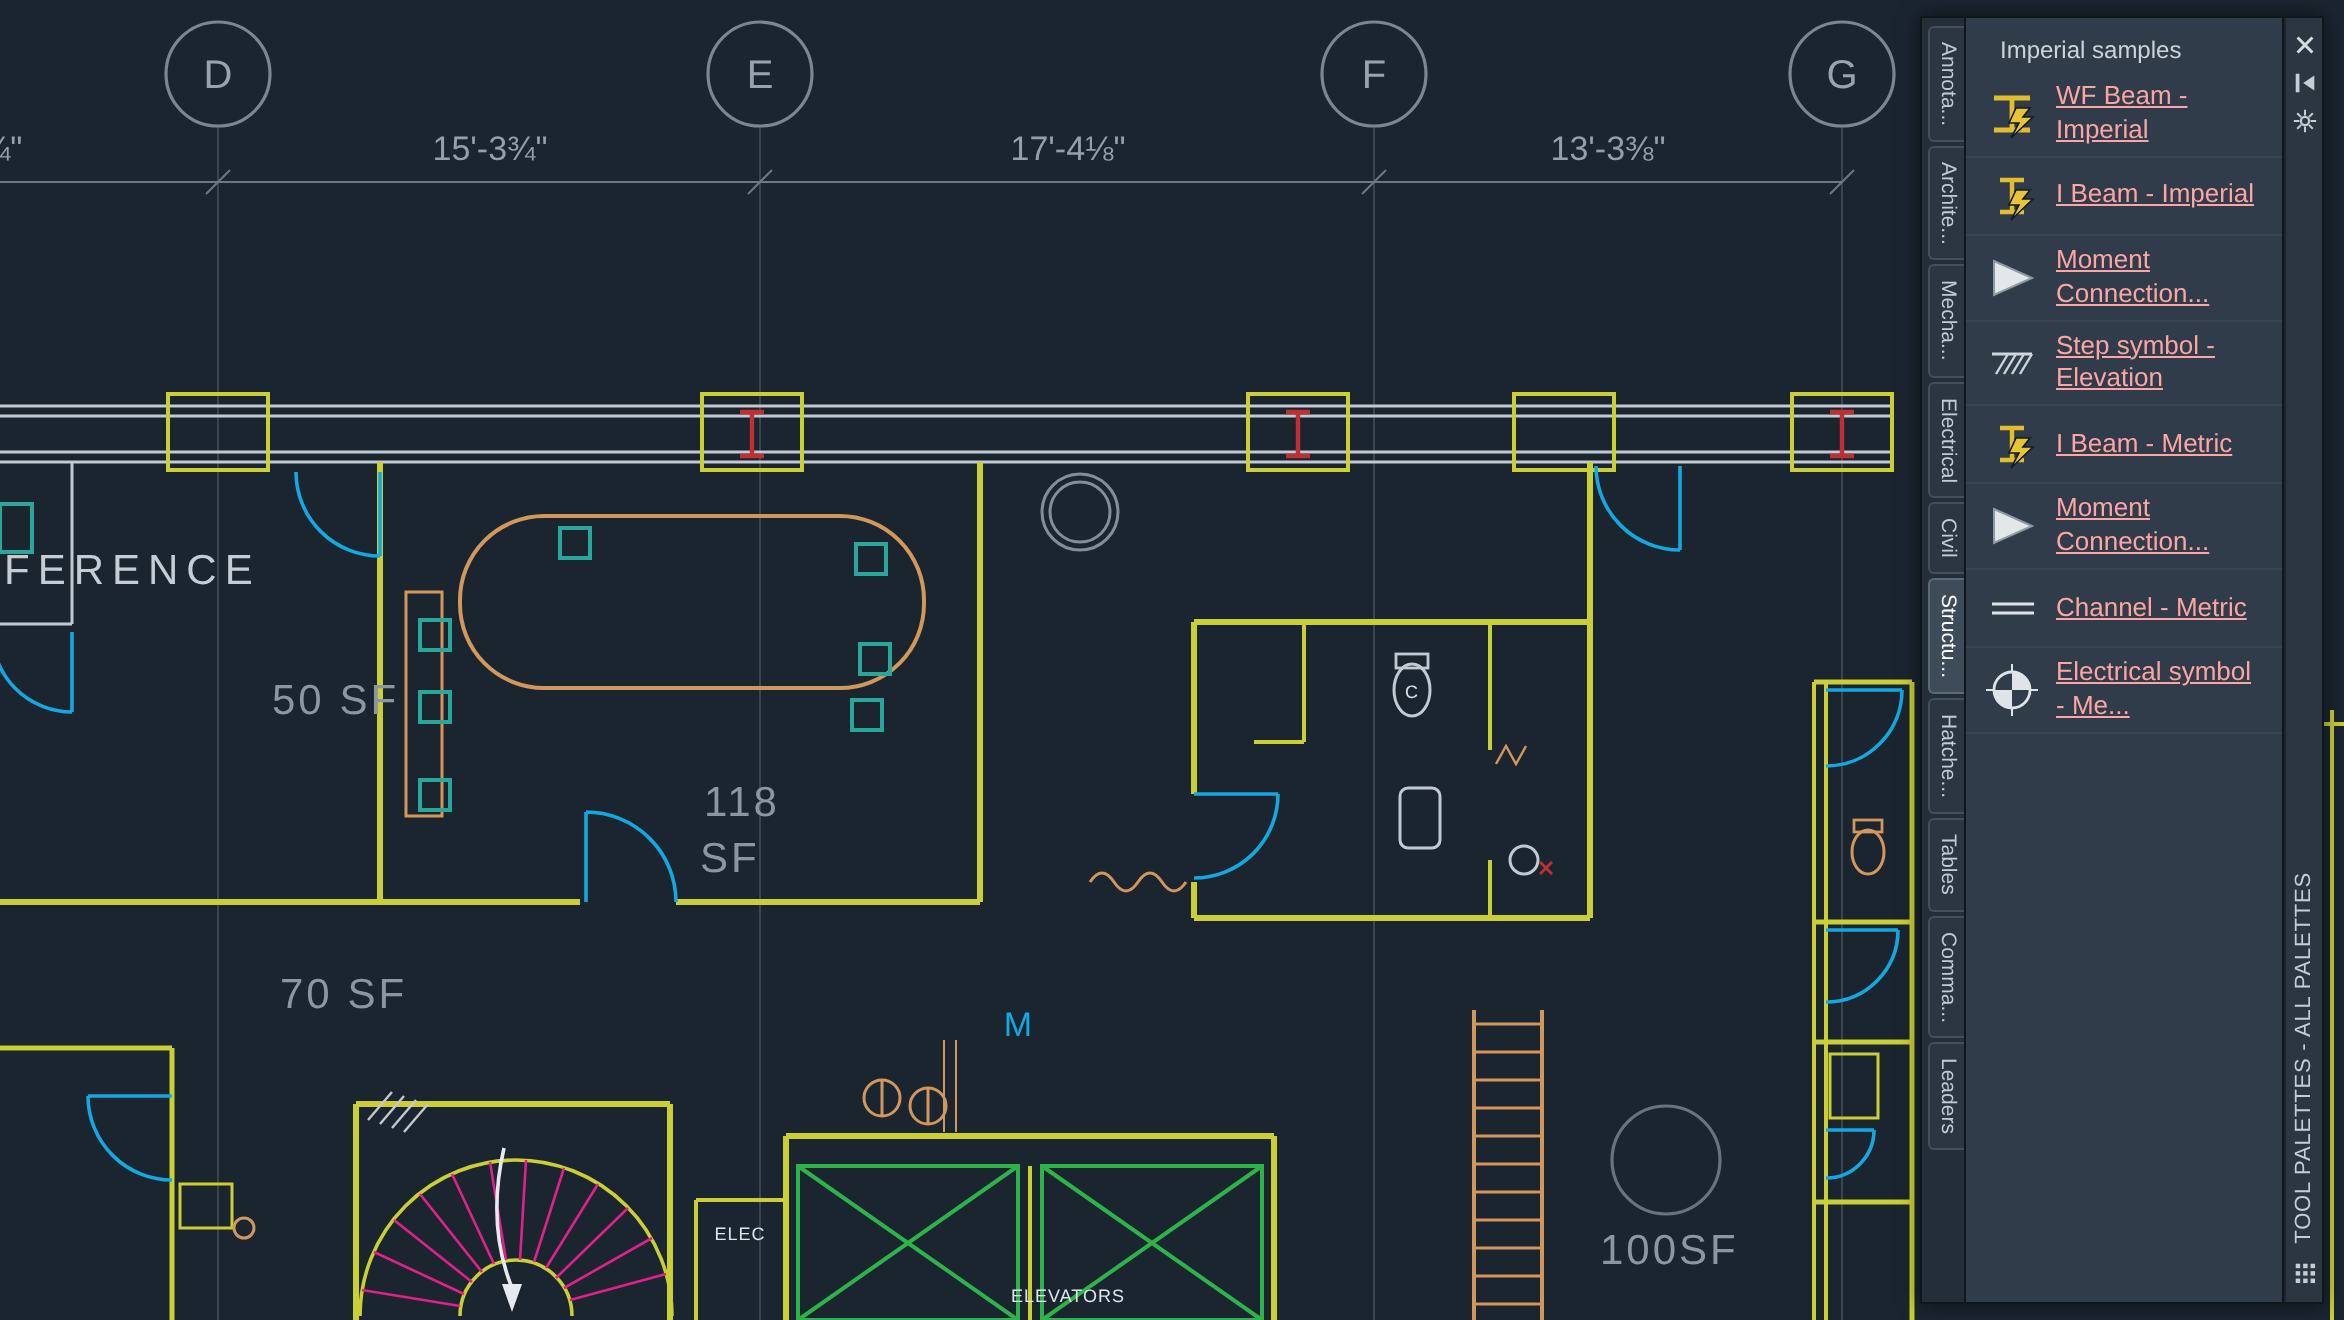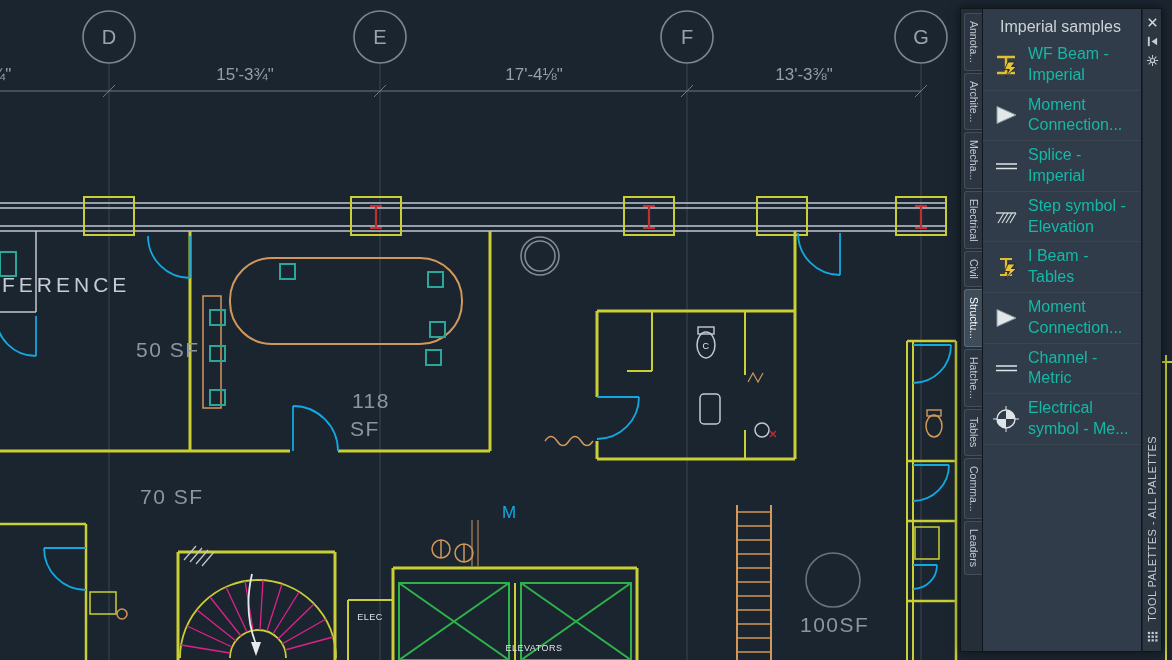--- a/index.html
+++ b/index.html
@@ -23,24 +23,24 @@
   .l-roomtxt{fill:#8d959f;font-size:21px;letter-spacing:1.5px;}
   .l-bigtxt{fill:#c6ccd3;font-size:21px;letter-spacing:4px;}
   .l-small{fill:#dfe4e8;font-size:9px;letter-spacing:0.5px;}
 
   
   .palette{position:absolute;top:8px;left:960px;width:202px;height:644px;display:flex;box-shadow:0 0 10px rgba(0,0,0,.55);}
   .tabstrip{width:22px;background:#242e39;border:1px solid #11161c;border-right:none;display:flex;flex-direction:column;padding-top:3px;box-sizing:border-box;}
   .tab{writing-mode:vertical-rl;font-size:10.5px;color:#c2cad2;background:#2b3642;border:1px solid #454f5a;border-right:none;border-radius:3px 0 0 3px;margin:1px 0 1px 3px;padding:7px 2px;text-align:center;white-space:nowrap;cursor:pointer;}
   .tab.selected{background:#3e4b59;color:#ffffff;border-color:#5d6975;}
   .content{width:160px;background:#303c49;border:1px solid #11161c;box-sizing:border-box;overflow:hidden;display:flex;flex-direction:column;}
-  .group-header{font-size:16px;color:#ccd3d9;padding:9px 6px 4px 17px;}
+  .group-header{font-size:12px;color:#ccd3d9;padding:9px 6px 4px 17px;}
   .item{display:flex;align-items:center;gap:6px;padding:4px 4px 4px 7px;border-bottom:1px solid rgba(255,255,255,0.05);cursor:pointer;}
   .tool-ic{flex:0 0 32px;width:32px;height:30px;}
-  .item-label{font-size:16px;color:#14b8a6;line-height:1.3;width:104px;}
+  .item-label{font-size:13px;color:#fca5a5;line-height:1.3;width:104px;text-decoration:underline;}
   .titlebar{width:20px;background:#2b3641;border:1px solid #11161c;border-left:1px solid #1c242d;box-sizing:border-box;display:flex;flex-direction:column;align-items:center;padding:4px 0 5px 0;cursor:move;}
   .tb-btn{width:13px;height:13px;margin:3px 0;cursor:pointer;}
   .tb-title{writing-mode:vertical-rl;transform:rotate(180deg);font-size:11px;color:#c6cdd4;letter-spacing:0.4px;white-space:nowrap;margin-top:auto;}
   .tb-grid{margin-top:8px;}
 </style>
 </head>
 <body>
 
 <div class="app">
 
@@ -317,43 +317,43 @@
       <div class="group-header">Imperial samples</div>
 
       <div class="item">
         <svg class="tool-ic" viewBox="0 0 30 30">
             <use href="#ic-wf"></use>
           </svg>
         <span class="item-label">WF Beam - Imperial</span>
       </div>
       <div class="item">
         <svg class="tool-ic" viewBox="0 0 30 30">
+            <use href="#ic-ibeam"></use>
+          </svg>
+        <span class="item-label">I Beam - Imperial</span>
+      </div>
+      <div class="item">
+        <svg class="tool-ic" viewBox="0 0 30 30">
             <use href="#ic-moment"></use>
           </svg>
         <span class="item-label">Moment Connection...</span>
       </div>
       <div class="item">
         <svg class="tool-ic" viewBox="0 0 30 30">
-            <use href="#ic-splice"></use>
-          </svg>
-        <span class="item-label">Splice - Imperial</span>
-      </div>
-      <div class="item">
-        <svg class="tool-ic" viewBox="0 0 30 30">
             <use href="#ic-step"></use>
           </svg>
         <span class="item-label">Step symbol - Elevation</span>
       </div>
 
 
       <div class="item">
         <svg class="tool-ic" viewBox="0 0 30 30">
             <use href="#ic-ibeam"></use>
           </svg>
-        <span class="item-label">I Beam - Tables</span>
+        <span class="item-label">I Beam - Metric</span>
       </div>
       <div class="item">
         <svg class="tool-ic" viewBox="0 0 30 30">
             <use href="#ic-moment"></use>
           </svg>
         <span class="item-label">Moment Connection...</span>
       </div>
       <div class="item">
         <svg class="tool-ic" viewBox="0 0 30 30">
             <use href="#ic-splice"></use>

